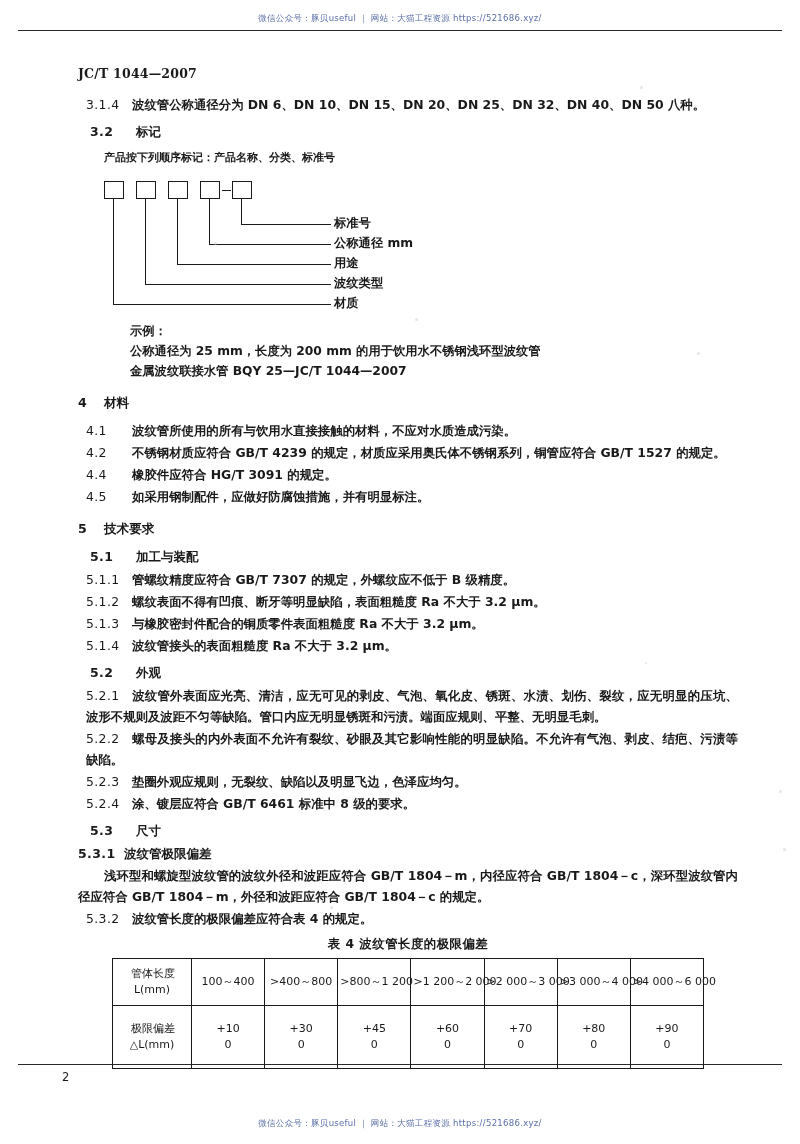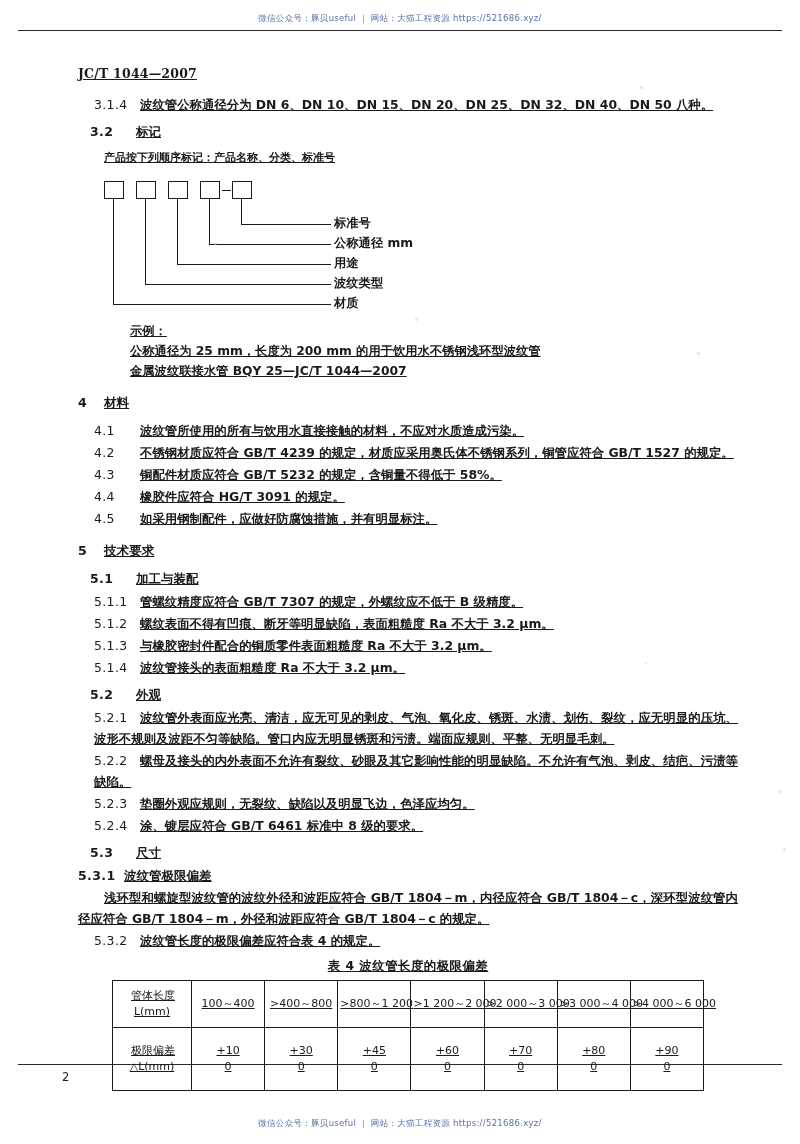--- a/index.html
+++ b/index.html
@@ -51,36 +51,35 @@
     width: 764px;
     height: 1px;
     background: #2a2a2a;
   }
 
   .content {
     position: absolute;
     left: 78px;
     top: 66px;
     width: 660px;
-    text-decoration: underline;
   }
 
   .std-header {
     font-size: 12.5px;
     font-weight: bold;
     font-family: "DejaVu Serif", "Liberation Serif", serif;
     letter-spacing: .2px;
     margin-bottom: 13px;
   }
 
   
   .para {
     font-size: 12.4px;
     line-height: 21px;
-    margin: 0 0 1px 16px;
+    margin: 0 0 1px 8px;
     text-align: justify;
     font-family: "DejaVu Sans", "Liberation Sans", sans-serif;
   }
   .num {
     display: inline-block;
     font-family: "DejaVu Sans", "Liberation Sans", sans-serif;
     letter-spacing: .4px;
   }
   .num-w1 { min-width: 46px; }
   .num-w2 { min-width: 46px; }
@@ -278,23 +277,20 @@
 
     <p class="heading">
       <span class="num num-w3" style="min-width:26px;">4</span><span>材料</span>
     </p>
 
     <p class="para">
       <span class="num num-w2">4.1</span><span class="bold">波纹管所使用的所有与饮用水直接接触的材料，不应对水质造成污染。</span>
     </p>
     <p class="para">
       <span class="num num-w2">4.2</span><span class="bold">不锈钢材质应符合 GB/T 4239 的规定，材质应采用奥氏体不锈钢系列，铜管应符合 GB/T 1527 的规定。</span>
-    </p>
-    <p class="para">
-      <span class="num num-w2">4.3</span><span class="bold">铜配件材质应符合 GB/T 5232 的规定，含铜量不得低于 58%。</span>
     </p>
     <p class="para">
       <span class="num num-w2">4.4</span><span class="bold">橡胶件应符合 HG/T 3091 的规定。</span>
     </p>
     <p class="para">
       <span class="num num-w2">4.5</span><span class="bold">如采用钢制配件，应做好防腐蚀措施，并有明显标注。</span>
     </p>
 
     <p class="heading">
       <span class="num" style="min-width:26px;">5</span><span>技术要求</span>

